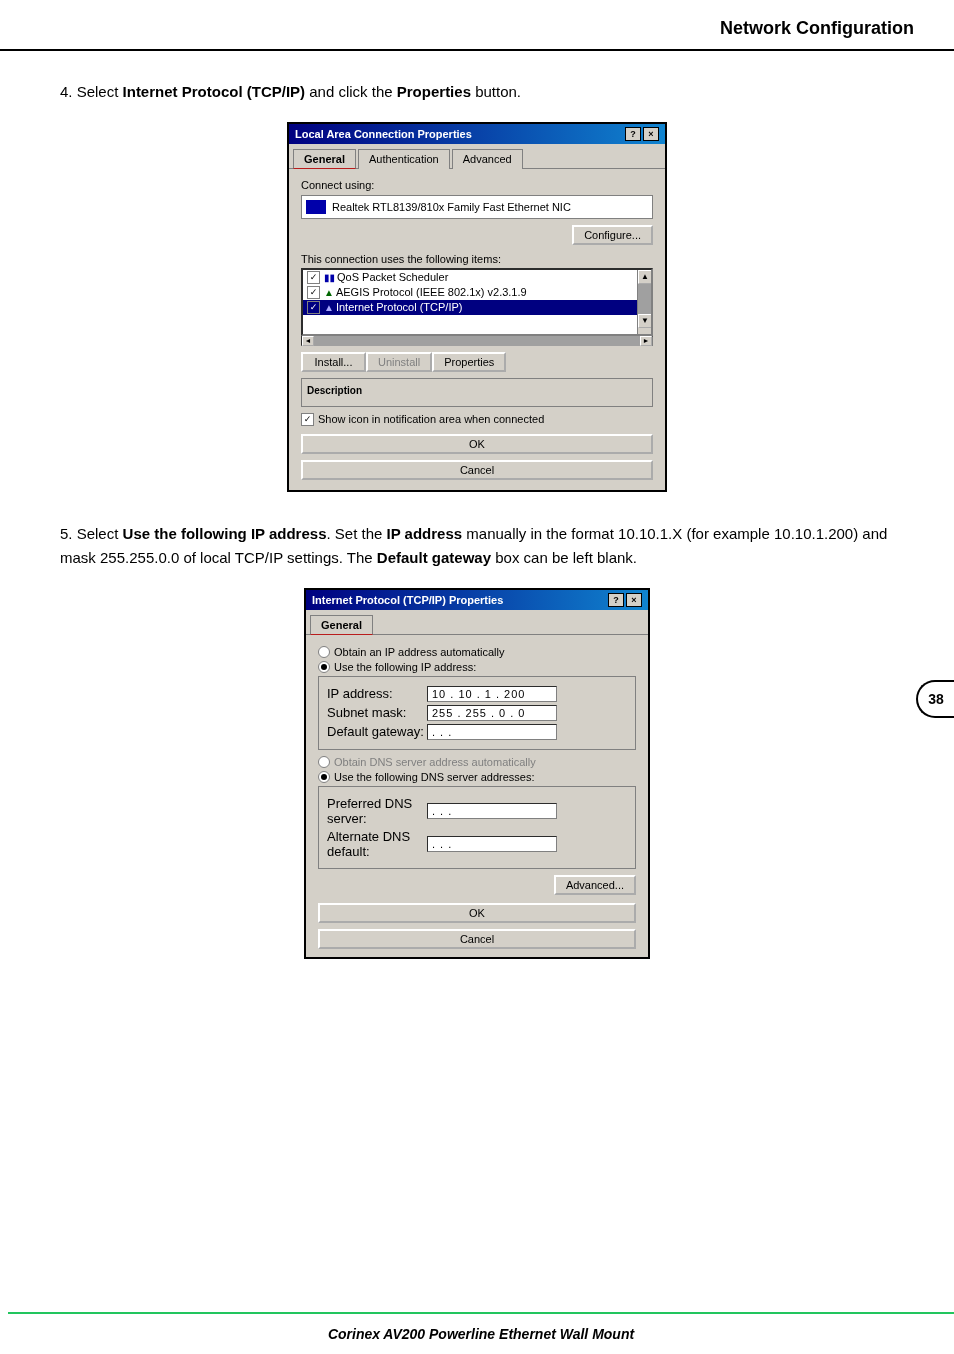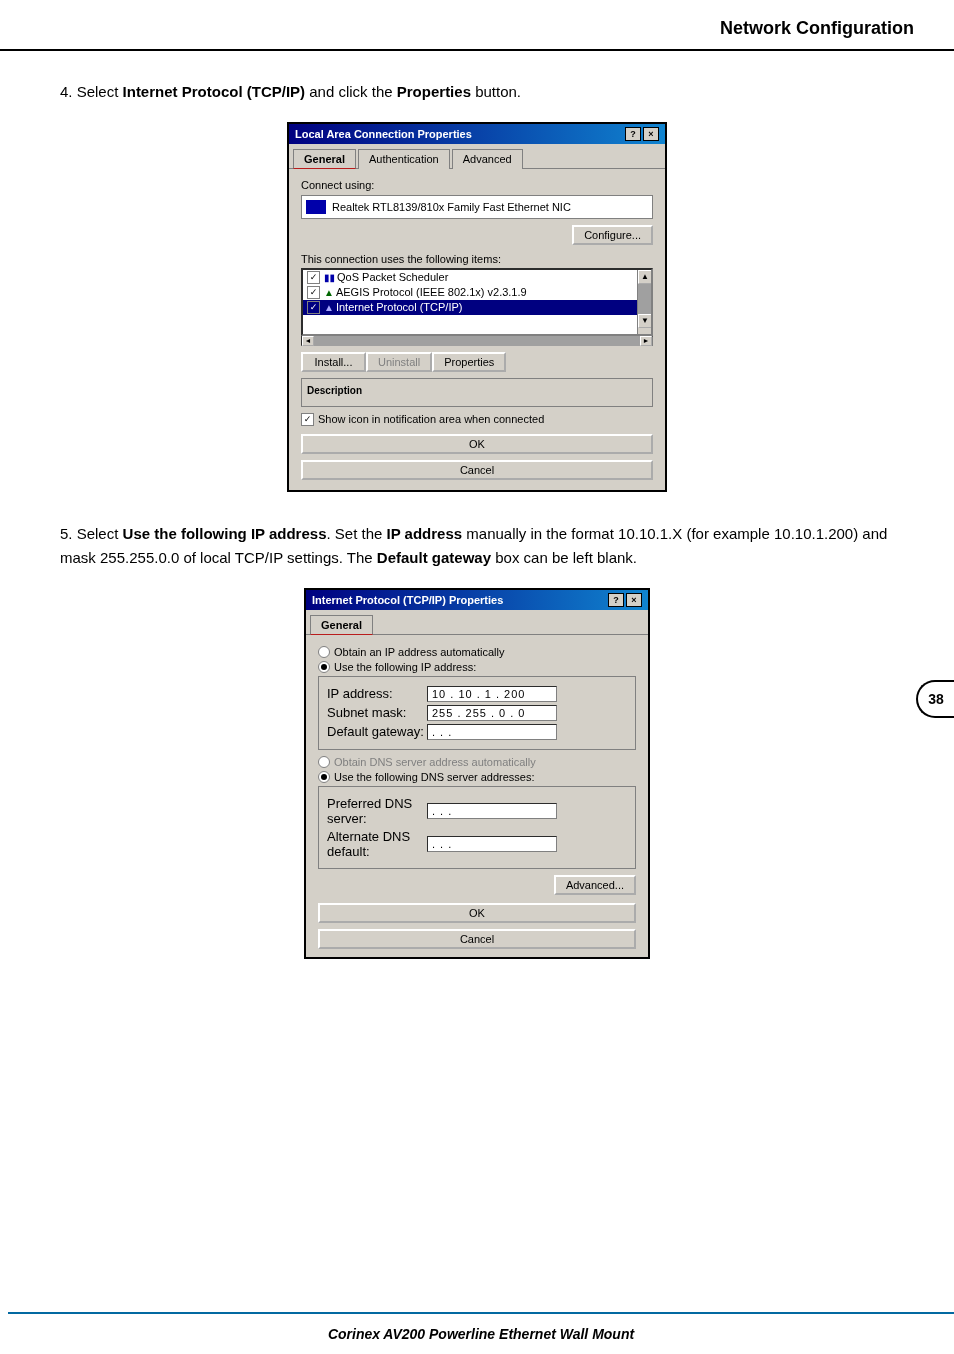--- a/index.html
+++ b/index.html
@@ -22,21 +22,21 @@
       font-size: 18px;
       font-weight: bold;
     }
 
     
     .page-footer {
       position: absolute;
       bottom: 0;
       left: 8px;
       right: 0;
-      border-top: 2px solid #0369a1;
+      border-top: 2px solid #22c55e;
       padding: 12px 31px;
       text-align: center;
       font-size: 14px;
       font-weight: bold;
       font-style: italic;
     }
 
     
     .main-content {
       padding: 30px 60px 80px 60px;

